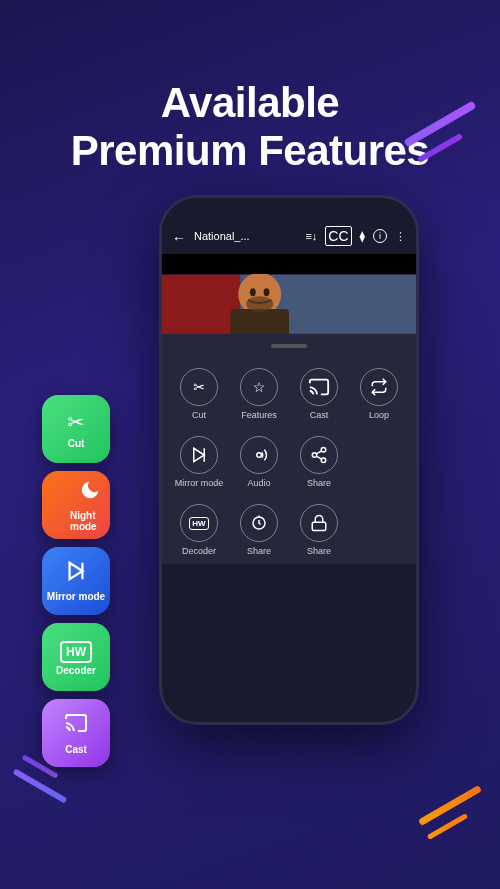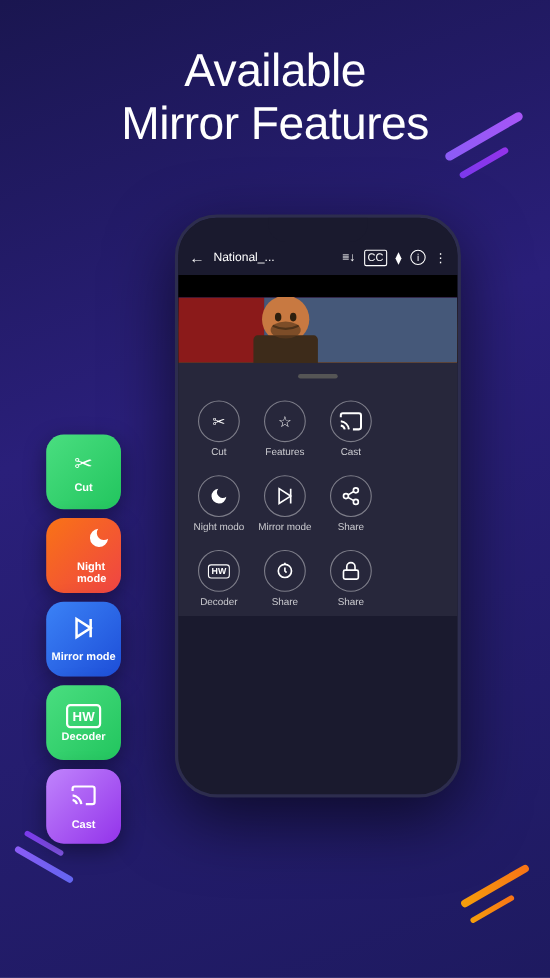--- a/index.html
+++ b/index.html
@@ -82,23 +82,24 @@
       border-radius: 4px;
       transform: rotate(30deg);
     }
 
     
     .title {
       text-align: center;
       padding: 40px 30px 20px;
       color: #ffffff;
       font-size: 42px;
-      font-weight: 400;
+      font-weight: 700;
       line-height: 1.15;
       letter-spacing: -0.5px;
+      margin-top: 39px;
     }
 
     
     .phone-wrapper {
       position: absolute;
       top: 195px;
       left: 50%;
       transform: translateX(-35%);
       width: 260px;
       height: 530px;
@@ -266,33 +267,33 @@
 <div class="deco-top-right"></div>
 <div class="deco-top-right2"></div>
 <div class="deco-dot"></div>
 <div class="deco-bottom-right"></div>
 <div class="deco-bottom-right2"></div>
 <div class="deco-bottom-left"></div>
 <div class="deco-bottom-left2"></div>
 
 <div class="title">
   <span>Available</span><br>
-  <span>Mirror Features</span>
+  <span>Premium Features</span>
 </div>
 
 <div class="phone-wrapper">
   <div class="phone-body">
     <div class="phone-notch"></div>
 
     <div class="phone-topbar">
       <span class="back-icon">←</span>
       <span class="title-text">National_...</span>
       <div class="icons">
         <span>≡↓</span>
-        <span style="border:1.5px solid white;padding:1px 2px;font-size:10px;border-radius:2px;">CC</span>
+        <span style="border:1.5px solid white;padding:1px 2px;font-size:14px;border-radius:2px;">CC</span>
         <span>⧫</span>
         <span style="border:1.5px solid white;border-radius:50%;width:14px;height:14px;display:inline-flex;align-items:center;justify-content:center;font-size:9px;">i</span>
         <span>⋮</span>
       </div>
     </div>
 
     <div class="video-area">
       <div class="video-image">
         
         <svg width="100%" height="100%" viewBox="0 0 260 60">
@@ -331,43 +332,55 @@
         <div class="feature-item">
           <div class="feature-circle">
             <svg class="cast-svg" viewBox="0 0 24 24" fill="none" stroke="white" stroke-width="2">
               <path d="M2 16.1A5 5 0 0 1 5.9 20M2 12.05A9 9 0 0 1 9.95 20M2 8V6a2 2 0 0 1 2-2h16a2 2 0 0 1 2 2v12a2 2 0 0 1-2 2h-6"></path>
               <line x1="2" y1="20" x2="2.01" y2="20"></line>
             </svg>
           </div>
           <span class="feature-label">Cast</span>
         </div>
 
+        <div class="feature-item">
+          <div class="feature-circle">
+            <svg width="18" height="18" viewBox="0 0 24 24" fill="none" stroke="white" stroke-width="2">
+              <polyline points="17 1 21 5 17 9"></polyline>
+              <path d="M3 11V9a4 4 0 0 1 4-4h14"></path>
+              <polyline points="7 23 3 19 7 15"></polyline>
+              <path d="M21 13v2a4 4 0 0 1-4 4H3"></path>
+            </svg>
+          </div>
+          <span class="feature-label">Loop</span>
+        </div>
       </div>
 
       <div class="feature-grid">
 
-        <div class="feature-item">
-          <div class="feature-circle">
-            <svg width="18" height="18" viewBox="0 0 24 24" fill="white">
-              <path d="M21 12.79A9 9 0 1 1 11.21 3 7 7 0 0 0 21 12.79z"></path>
-            </svg>
-          </div>
-          <span class="feature-label">Night modo</span>
-        </div>
 
         <div class="feature-item">
           <div class="feature-circle">
             <svg width="18" height="18" viewBox="0 0 24 24" fill="none" stroke="white" stroke-width="2">
               <polygon points="5 3 19 12 5 21 5 3"></polygon>
               <line x1="19" y1="3" x2="19" y2="21"></line>
             </svg>
           </div>
           <span class="feature-label">Mirror mode</span>
         </div>
 
+        <div class="feature-item">
+          <div class="feature-circle">
+            <svg width="18" height="18" viewBox="0 0 24 24" fill="none" stroke="white" stroke-width="2">
+              <circle cx="12" cy="12" r="3"></circle>
+              <path d="M19.07 4.93a10 10 0 0 1 0 14.14M15.54 8.46a5 5 0 0 1 0 7.07"></path>
+            </svg>
+          </div>
+          <span class="feature-label">Audio</span>
+        </div>
 
         <div class="feature-item">
           <div class="feature-circle">
             <svg width="18" height="18" viewBox="0 0 24 24" fill="none" stroke="white" stroke-width="2">
               <circle cx="18" cy="5" r="3"></circle>
               <circle cx="6" cy="12" r="3"></circle>
               <circle cx="18" cy="19" r="3"></circle>
               <line x1="8.59" y1="13.51" x2="15.42" y2="17.49"></line>
               <line x1="15.41" y1="6.51" x2="8.59" y2="10.49"></line>
             </svg>

